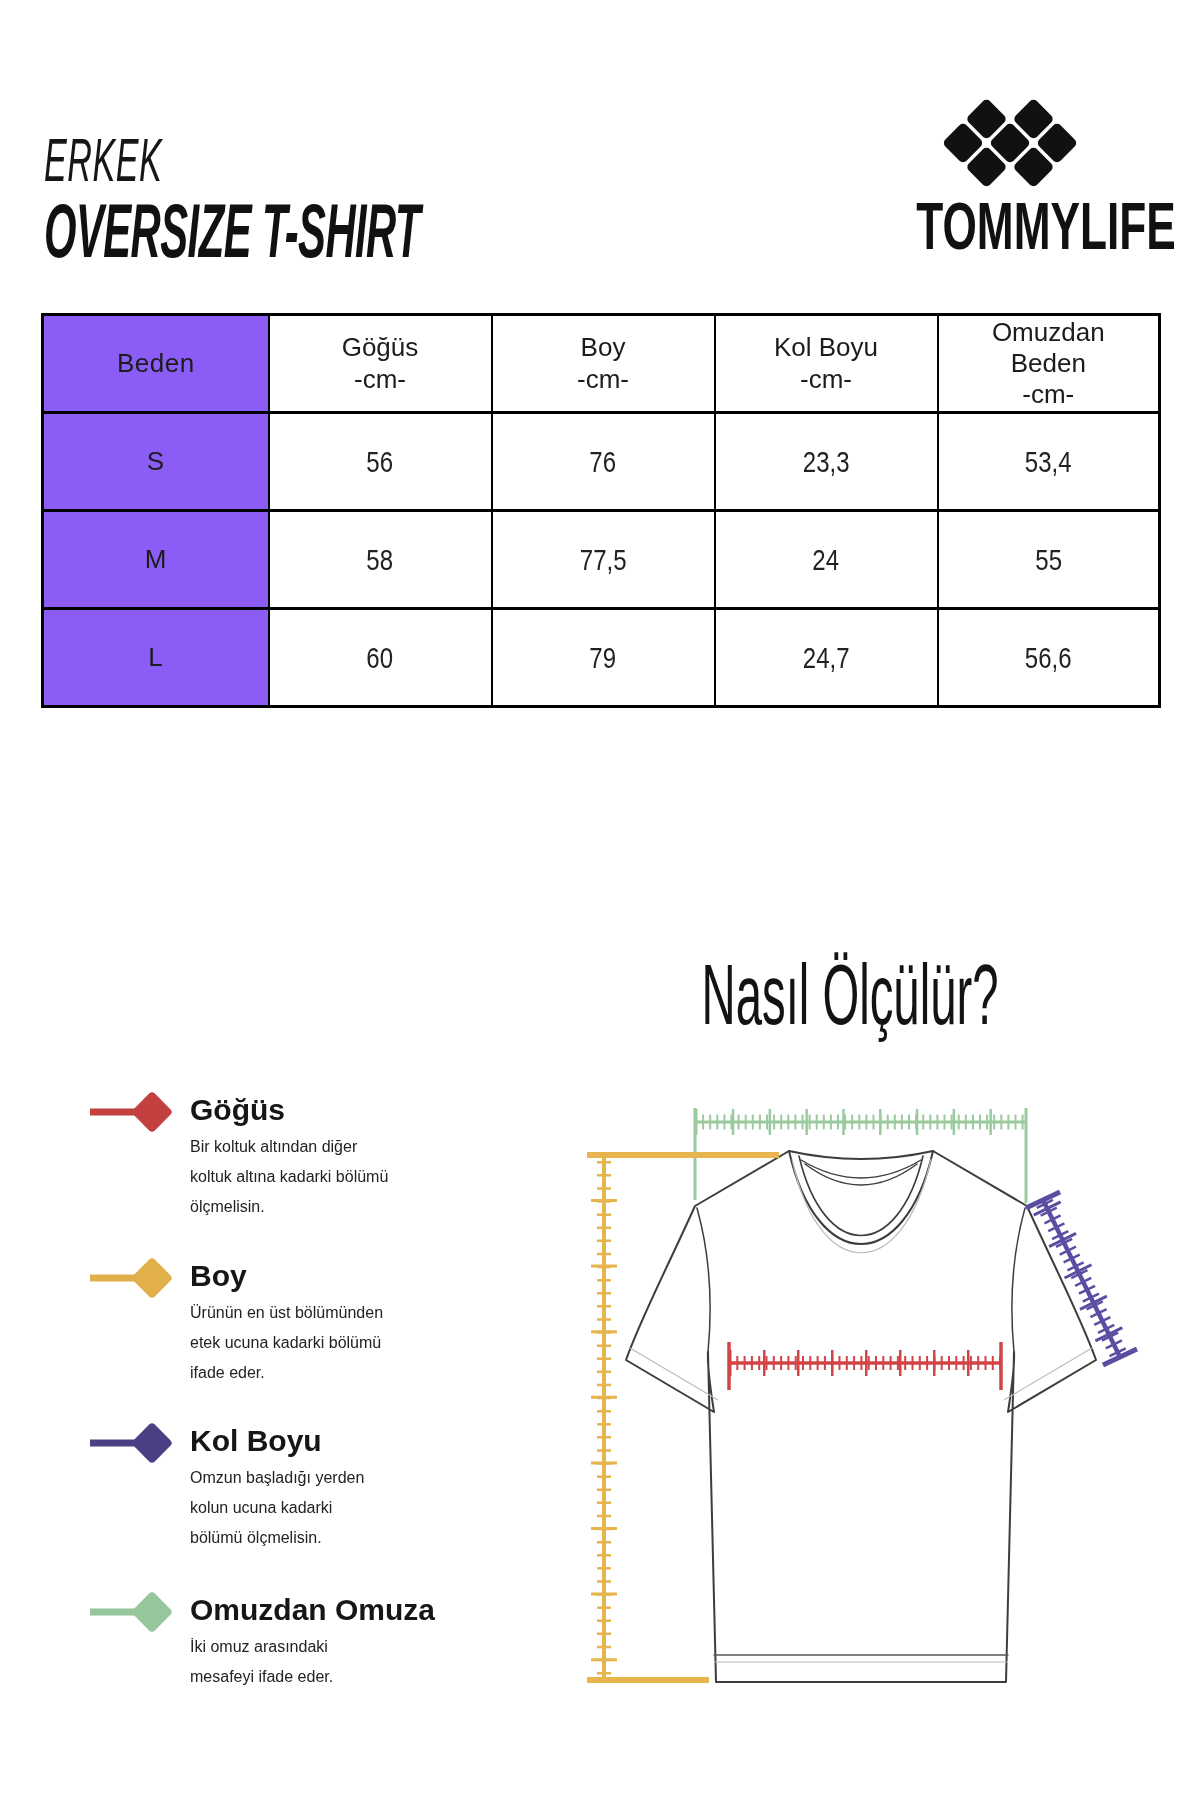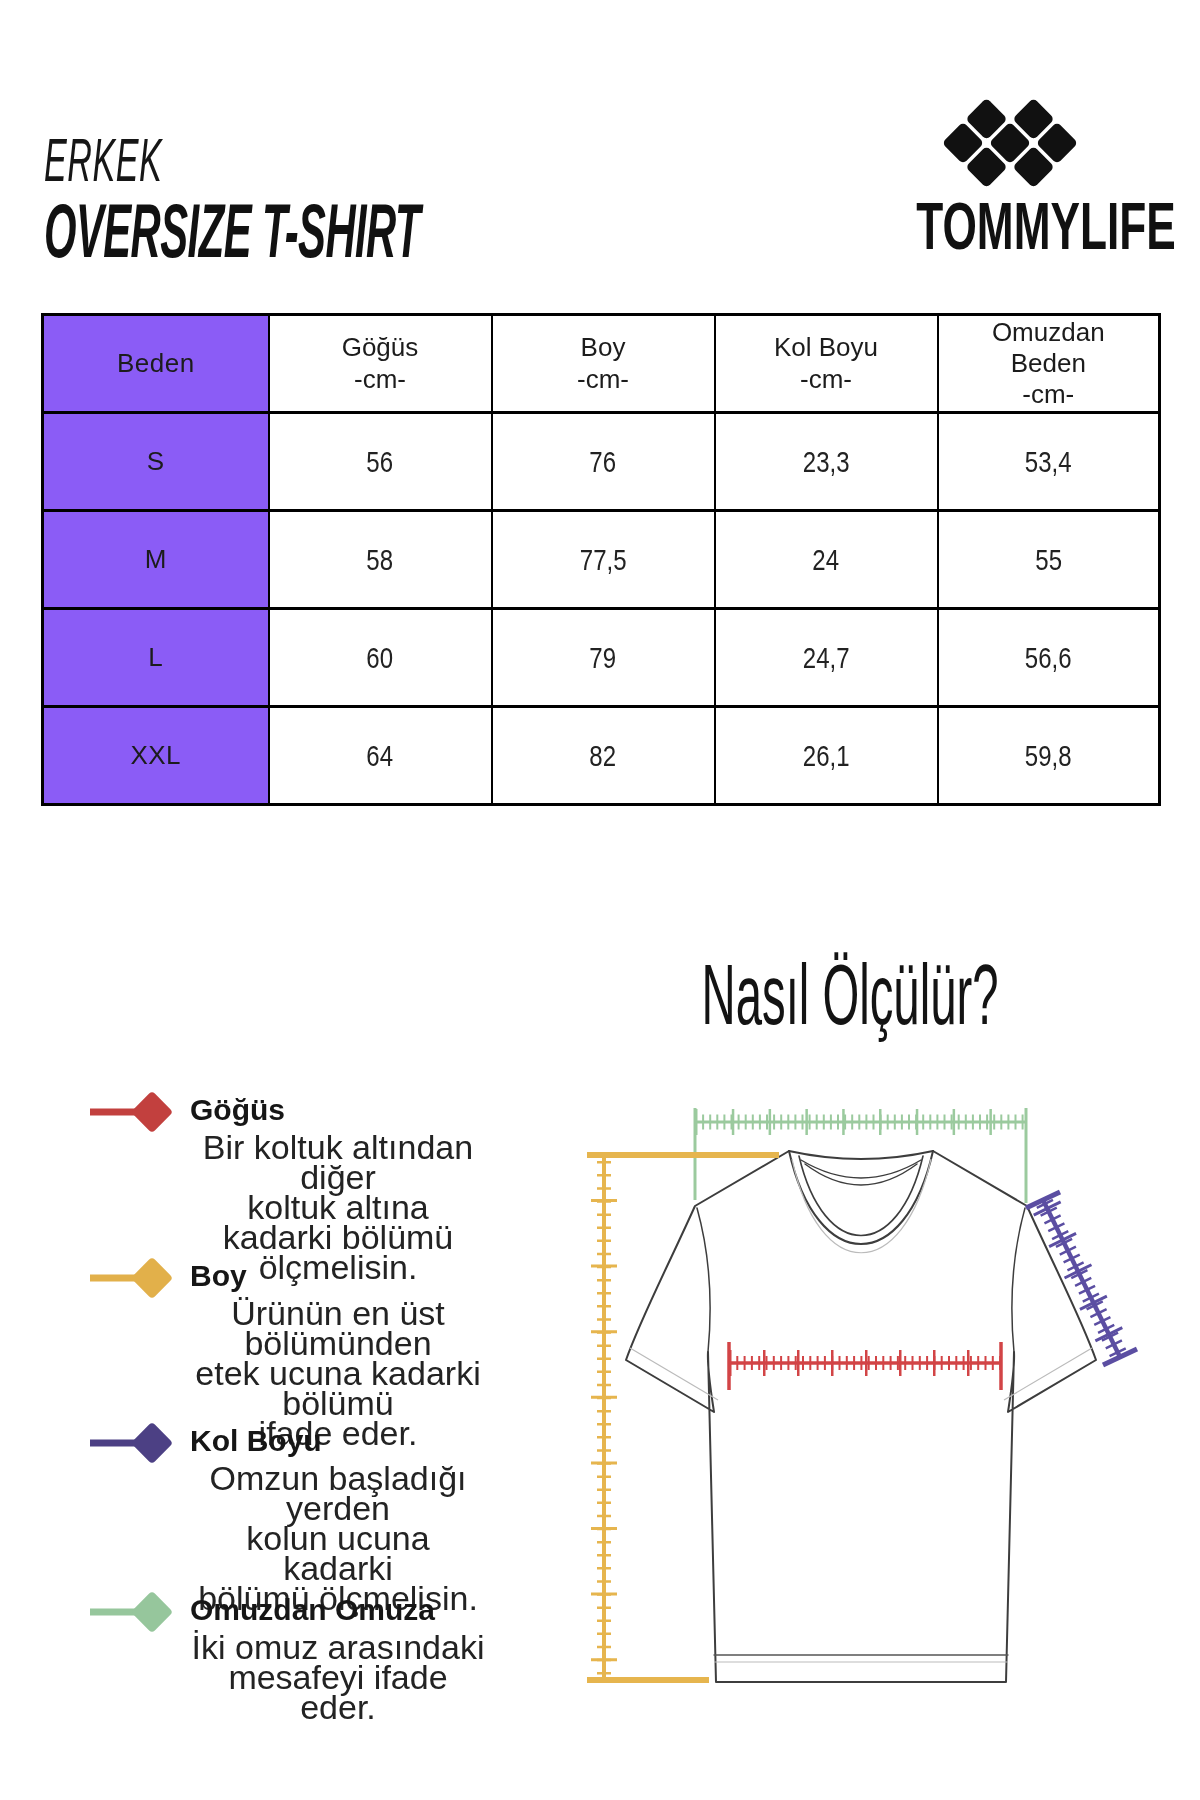--- a/index.html
+++ b/index.html
@@ -43,21 +43,21 @@
   
   .howto-title-wrap{left:0;top:948px;width:1120px;text-align:right;}
   .howto-title{
     display:inline-block;font-size:86px;line-height:92px;font-weight:400;color:#131313;
     transform:scaleX(.55);transform-origin:center;white-space:nowrap;letter-spacing:0px;
   }
 
   .mi{position:absolute;left:86px;width:400px;}
   .mi-icon{position:absolute;left:0;top:0;}
   .mi-title{position:absolute;left:104px;top:13px;font-size:30px;font-weight:800;color:#161616;white-space:nowrap;}
-  .mi-desc{position:absolute;left:104px;top:52px;font-size:34px;line-height:30px;color:#232323;white-space:pre-line;text-align:center;}
+  .mi-desc{position:absolute;left:104px;top:52px;font-size:16px;line-height:30px;color:#232323;white-space:pre-line;}
 
   
   .diagram{left:540px;top:1050px;}
 </style>
 </head>
 <body>
 
 <div class="abs brand-block">
   <div class="cat-label">ERKEK</div>
   <div class="main-title">OVERSIZE T-SHIRT</div>
@@ -114,27 +114,20 @@
         <td><span class="cn">24</span></td>
         <td><span class="cn">55</span></td>
       </tr>
       <tr>
         <td class="size-col">L</td>
         <td><span class="cn">60</span></td>
         <td><span class="cn">79</span></td>
         <td><span class="cn">24,7</span></td>
         <td><span class="cn">56,6</span></td>
       </tr>
-      <tr>
-        <td class="size-col">XXL</td>
-        <td><span class="cn">64</span></td>
-        <td><span class="cn">82</span></td>
-        <td><span class="cn">26,1</span></td>
-        <td><span class="cn">59,8</span></td>
-      </tr>
     </tbody>
   </table>
 </div>
 
 <div class="abs howto-title-wrap">
   <div class="howto-title">Nasıl Ölçülür?</div>
 </div>
 
 <div class="mi" style="top:1080px">
   <svg class="mi-icon" width="96" height="64">

